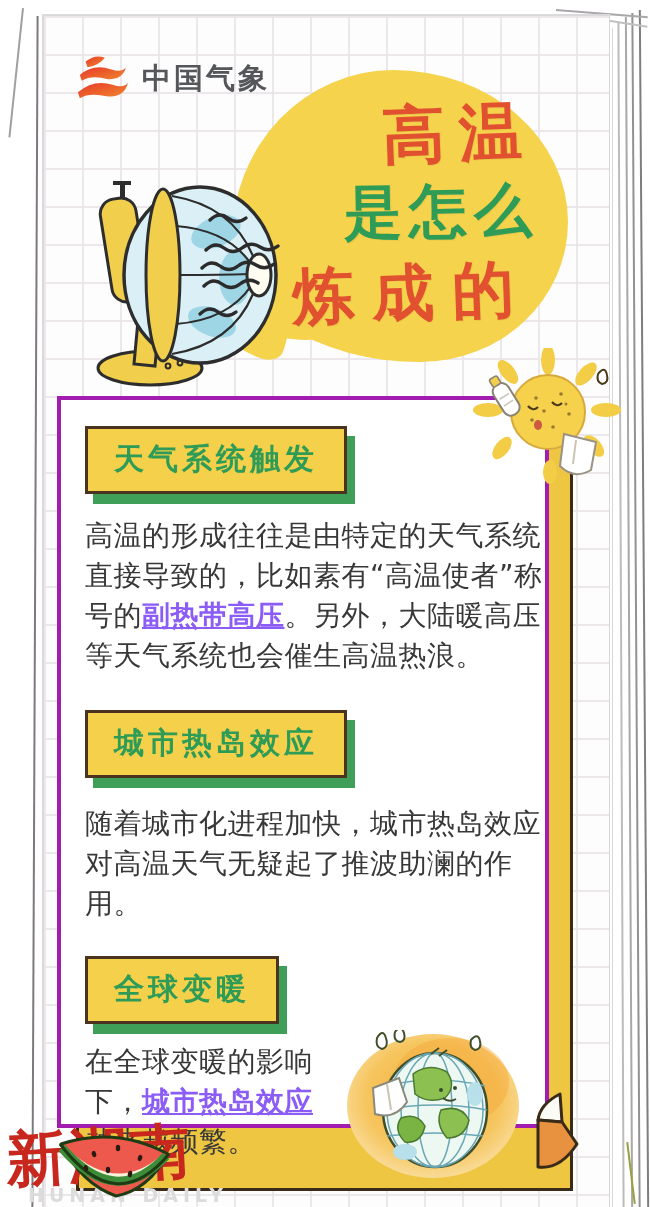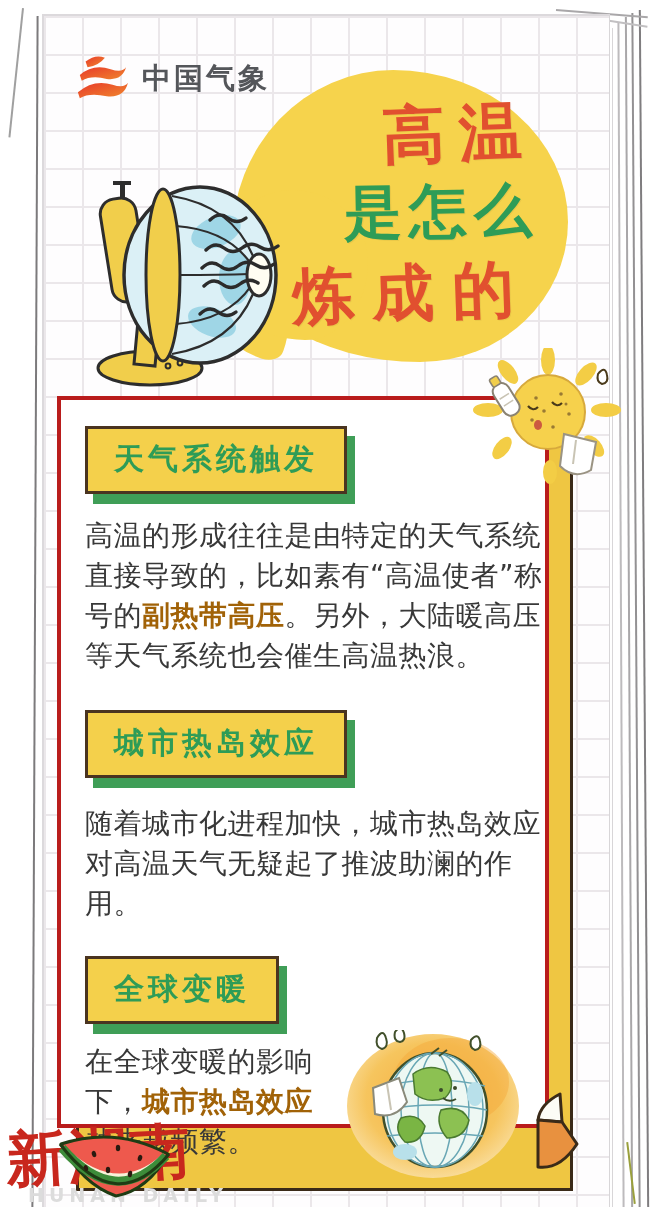--- a/index.html
+++ b/index.html
@@ -48,32 +48,32 @@
   .t3 { left:60px;  top:192px; font-size:62px; letter-spacing:18px; color:#e1502f; transform:rotate(-2deg); }
 
   
   .fan { position:absolute; left:50px; top:170px; z-index:2; }
   .wind { position:absolute; left:196px; top:208px; z-index:2; }
 
   
   .card-back { position:absolute; left:76px; top:426px; width:497px; height:765px;
                background:#efc642; border:3px solid #3a2a18; z-index:1; }
   .card { position:absolute; left:57px; top:396px; width:492px; height:732px;
-          background:#ffffff; border:4px solid #b91c1c; z-index:2; padding:26px 0 0 24px; }
+          background:#ffffff; border:4px solid #a21caf; z-index:2; padding:26px 0 0 24px; }
   .fold { position:absolute; left:498px; top:1068px; z-index:4; }
 
   .badge { display:inline-block; position:relative; background:#f4d04b; border:3px solid #4a3420;
            padding:10px 26px 11px; font-size:30px; font-weight:800; color:#2e9c57; letter-spacing:4px;
            box-shadow:8px 10px 0 0 #3f9e57; z-index:1; }
   .b2 { margin-top:34px;text-align:center; } .b3 { margin-top:32px; }
 
   .para { font-size:28px; line-height:40px; color:#383838; width:462px; margin-top:22px;
           letter-spacing:.5px; }
   .p2 { margin-top:26px; }
-  .para .em { color:#a16207; font-weight:800; }
+  .para .em { color:#8b5cf6; font-weight:800;text-decoration:underline; }
   .sec3 { display:flex; margin-top:16px; }
   .p3 { width:242px; margin-top:2px; }
   .globe-wrap { margin-left:16px; margin-top:-10px; }
 
   
   .hn-name { position:absolute; left:6px; top:1116px; font-size:60px; font-weight:900; color:#c8271d;
              letter-spacing:2px; transform:rotate(-3deg); z-index:5;
              font-family:"DejaVu Serif","Liberation Serif",serif; }
   .hn-sub { position:absolute; left:28px; top:1184px; font-size:19px; font-weight:700; color:#dcdcdc;
             letter-spacing:5px; z-index:5; }

